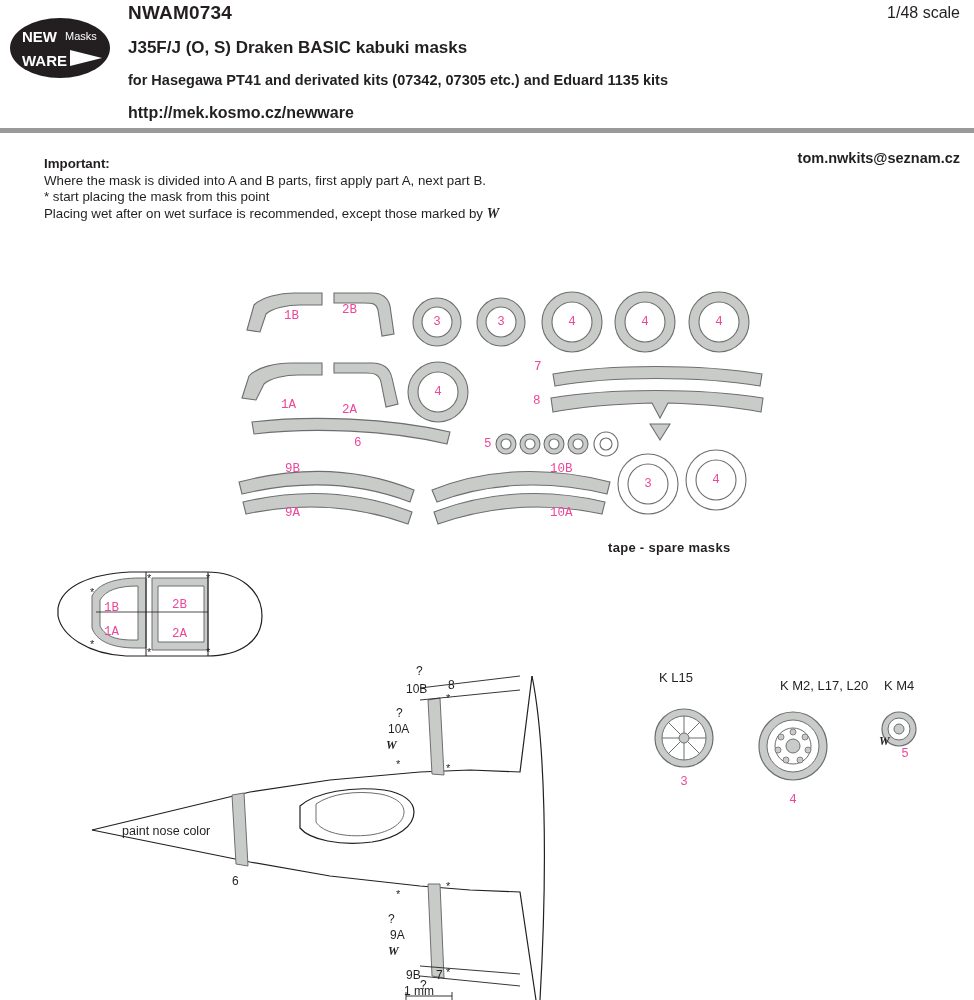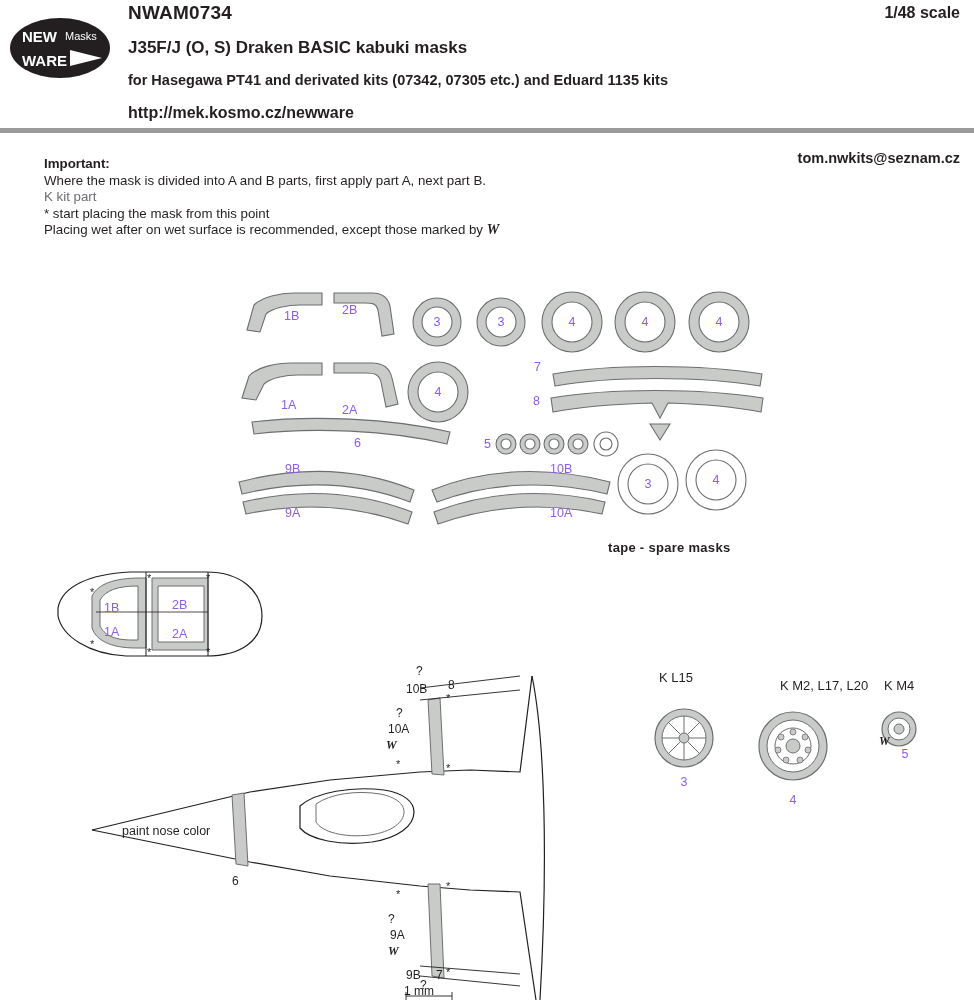--- a/index.html
+++ b/index.html
@@ -38,21 +38,21 @@
     position: absolute;
     left: 128px; top: 2px;
     font-size: 19px;
     font-weight: bold;
     letter-spacing: .2px;
   }
   .hdr-scale {
     position: absolute;
     right: 14px; top: 4px;
     font-size: 16px;
-    font-weight: bold;
+    font-weight: normal;
     text-align: right;
   }
   .hdr-title {
     position: absolute;
     left: 128px; top: 38px;
     font-size: 17px;
     font-weight: bold;
   }
   .hdr-sub {
     position: absolute;
@@ -95,22 +95,23 @@
   .art {
     position: absolute;
     left: 0; top: 0;
     width: 974px;
     height: 1000px;
     pointer-events: none;
   }
   .lbl {
     position: absolute;
     font-size: 12.5px;
-    color: #8b5cf6;
+    color: #ec4899;
     white-space: nowrap;
+    font-family: Liberation Mono, monospace;
   }
   .lbl.c { transform: translate(-50%, -50%); }
   .spare {
     position: absolute;
     left: 608px; top: 540px;
     font-size: 13px;
     font-weight: bold;
     letter-spacing: .3px;
   }
   .partlbl {
@@ -148,21 +149,20 @@
   <div class="hdr-scale">1/48 scale</div>
   <div class="hdr-title">J35F/J (O, S) Draken BASIC kabuki masks</div>
   <div class="hdr-sub">for Hasegawa PT41 and derivated kits (07342, 07305 etc.) and Eduard 1135 kits</div>
   <div class="hdr-url">http://mek.kosmo.cz/newware</div>
   <div class="hdr-mail">tom.nwkits@seznam.cz</div>
   <div class="hdr-rule"></div>
 
   <div class="imp">
     <div class="ln"><b>Important:</b></div>
     <div class="ln">Where the mask is divided into A and B parts, first apply part A, next part B.</div>
-    <div class="ln grey">K  kit part</div>
     <div class="ln">*  start placing the mask from this point</div>
     <div class="ln">
       <span>Placing wet after on wet surface is recommended, except those marked by</span>
       <span class="wmark">W</span>
     </div>
   </div>
 
   <svg class="art" viewBox="0 0 974 1000">
     <g fill="#c9cbc8" stroke="#6d6e71" stroke-width="1.1">
 

